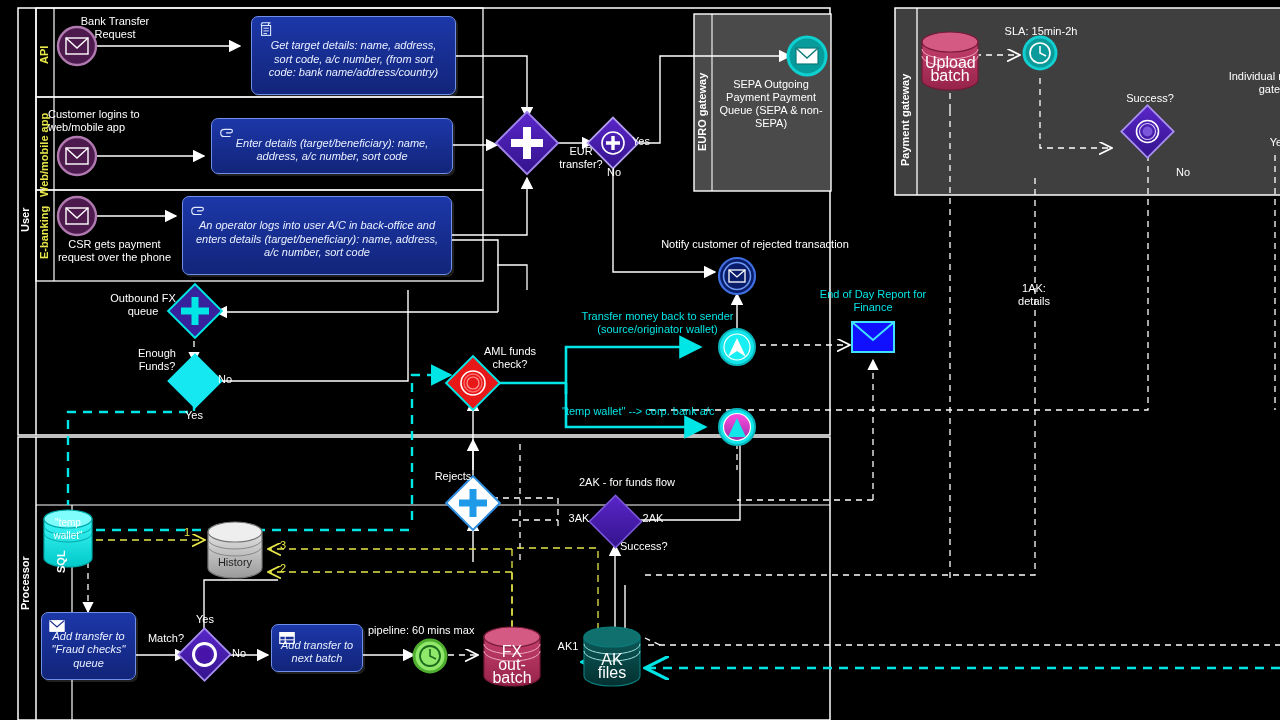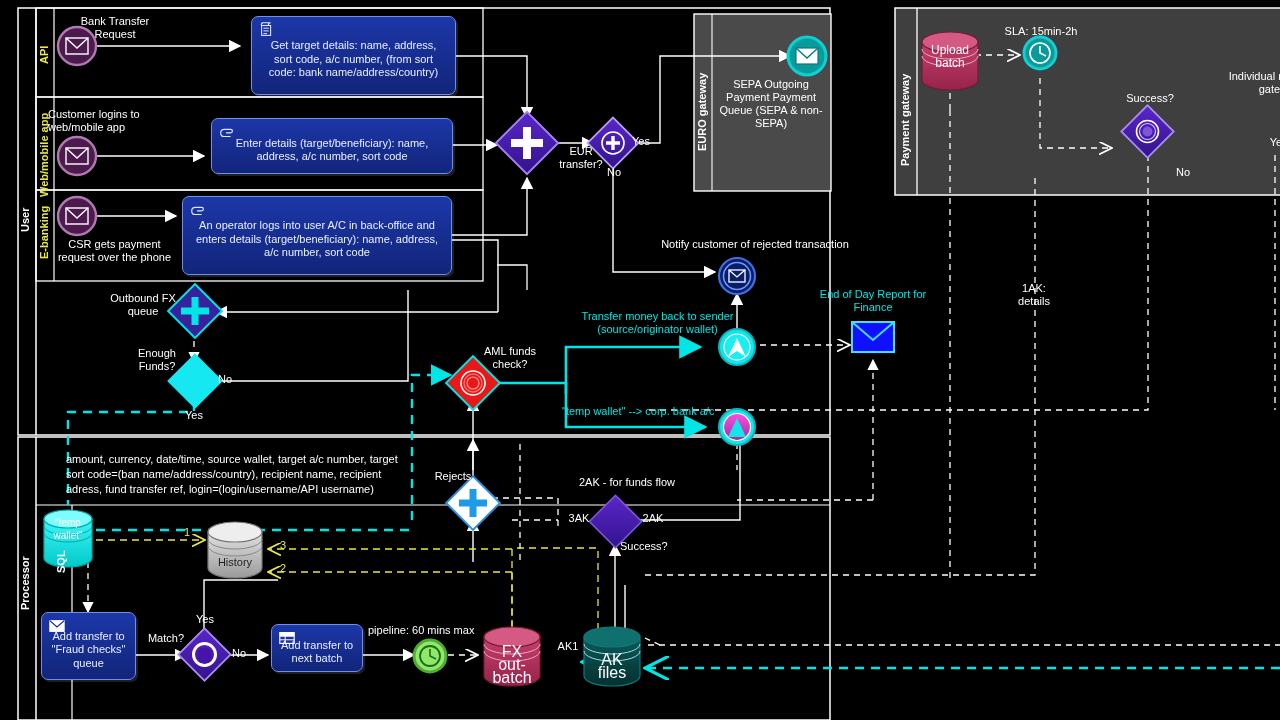--- a/index.html
+++ b/index.html
@@ -10,21 +10,21 @@
   .lbl{position:absolute;color:#fff;font-size:11px;line-height:13px;text-align:center;white-space:pre-line;}
   .lbl.cyan{color:#00e5e5;}
   .lbl.yellow{color:#e8e84a;}
   .vlabel{position:absolute;color:#e8e84a;font-size:11px;font-weight:bold;
           writing-mode:vertical-rl;transform:rotate(180deg);text-align:center;}
   .vlabel.white{color:#fff;}
   .task{position:absolute;border-radius:7px;box-sizing:border-box;
         display:flex;align-items:center;justify-content:center;text-align:center;
         font-size:11px;line-height:13.5px;color:#eaf0ff;padding:14px 8px 6px 8px;}
   .task.blue{background:linear-gradient(#1c37a8,#12257a);border:1.5px solid #6f8fe8;
-             box-shadow:2px 2px 0 rgba(255,255,255,.12);}
+             box-shadow:2px 2px 0 rgba(255,255,255,.12);font-style:italic;}
   .task .ticon{position:absolute;left:6px;top:4px;width:18px;height:18px;}
 </style>
 </head>
 <body>
 
 <div id="stage">
 
   <svg id="canvas" xmlns="http://www.w3.org/2000/svg">
     <defs>
       <marker id="ah" markerWidth="9" markerHeight="9" refX="8" refY="4.5" orient="auto">
@@ -405,25 +405,24 @@
   <div class="lbl" style="left:428px;top:470px;width:50px;">Rejects</div>
   <div class="lbl" style="left:142px;top:632px;width:48px;">Match?</div>
   <div class="lbl" style="left:567px;top:476px;width:120px;">2AK - for funds flow</div>
   <div class="lbl" style="left:620px;top:540px;width:56px;text-align:left;">Success?</div>
   <div class="lbl" style="left:1122px;top:92px;width:56px;">Success?</div>
 
   <div class="lbl" style="left:44px;top:516px;width:48px;font-size:10px;">"temp wallet"</div>
   <div class="lbl" style="left:208px;top:556px;width:54px;color:#222;">History</div>
   <div class="lbl" style="left:486px;top:645px;width:52px;font-size:16px;">FX out-batch</div>
   <div class="lbl" style="left:586px;top:653px;width:52px;font-size:16px;">AK files</div>
-  <div class="lbl" style="left:925px;top:44px;width:50px;font-size:12px;">Upload batch</div>
+  <div class="lbl" style="left:925px;top:56px;width:50px;font-size:16px;">Upload batch</div>
 
   <div class="lbl cyan" style="left:818px;top:288px;width:110px;">End of Day Report for Finance</div>
 
-  <div class="lbl" style="left:66px;top:452px;width:340px;text-align:left;line-height:15px;">amount, currency, date/time, source wallet, target a/c number, target sort code=(ban name/address/country), recipient name, recipient adress, fund transfer ref, login=(login/username/API username)</div>
   <div class="lbl" style="left:990px;top:282px;width:88px;">1AK:
 details</div>
   <div class="lbl" style="left:1192px;top:70px;width:96px;text-align:right;">Individual re
 gatew</div>
   <div class="lbl" style="left:550px;top:640px;width:36px;">AK1</div>
 
   <div class="lbl" style="left:632px;top:135px;width:24px;text-align:left;">Yes</div>
   <div class="lbl" style="left:602px;top:166px;width:24px;">No</div>
   <div class="lbl" style="left:218px;top:373px;width:24px;text-align:left;">No</div>
   <div class="lbl" style="left:180px;top:409px;width:28px;">Yes</div>

